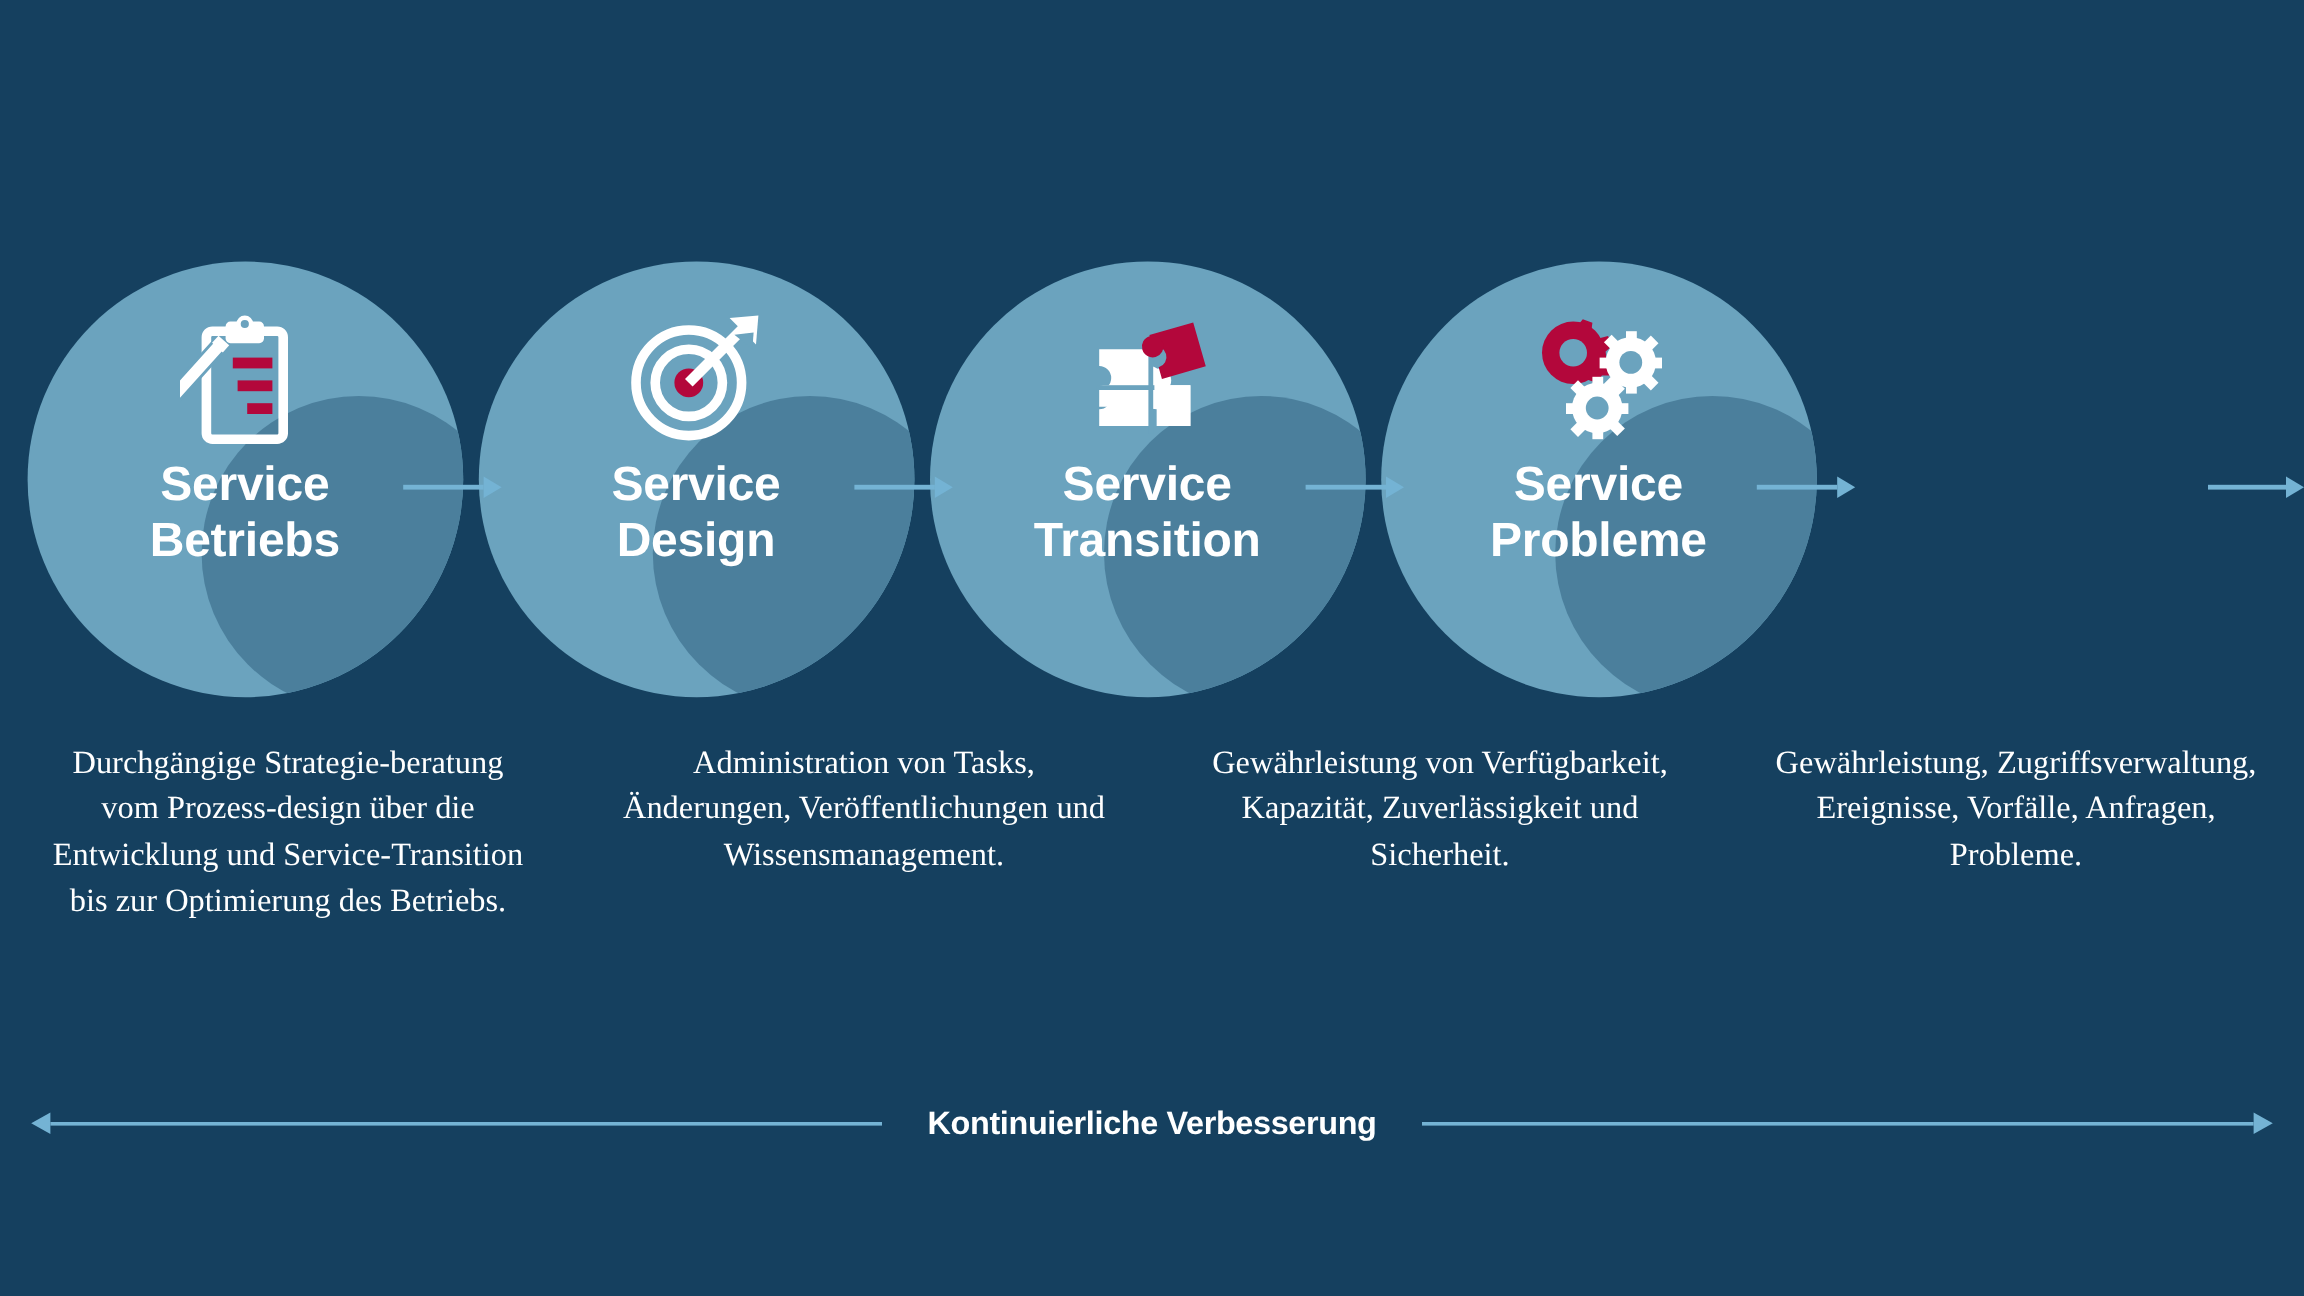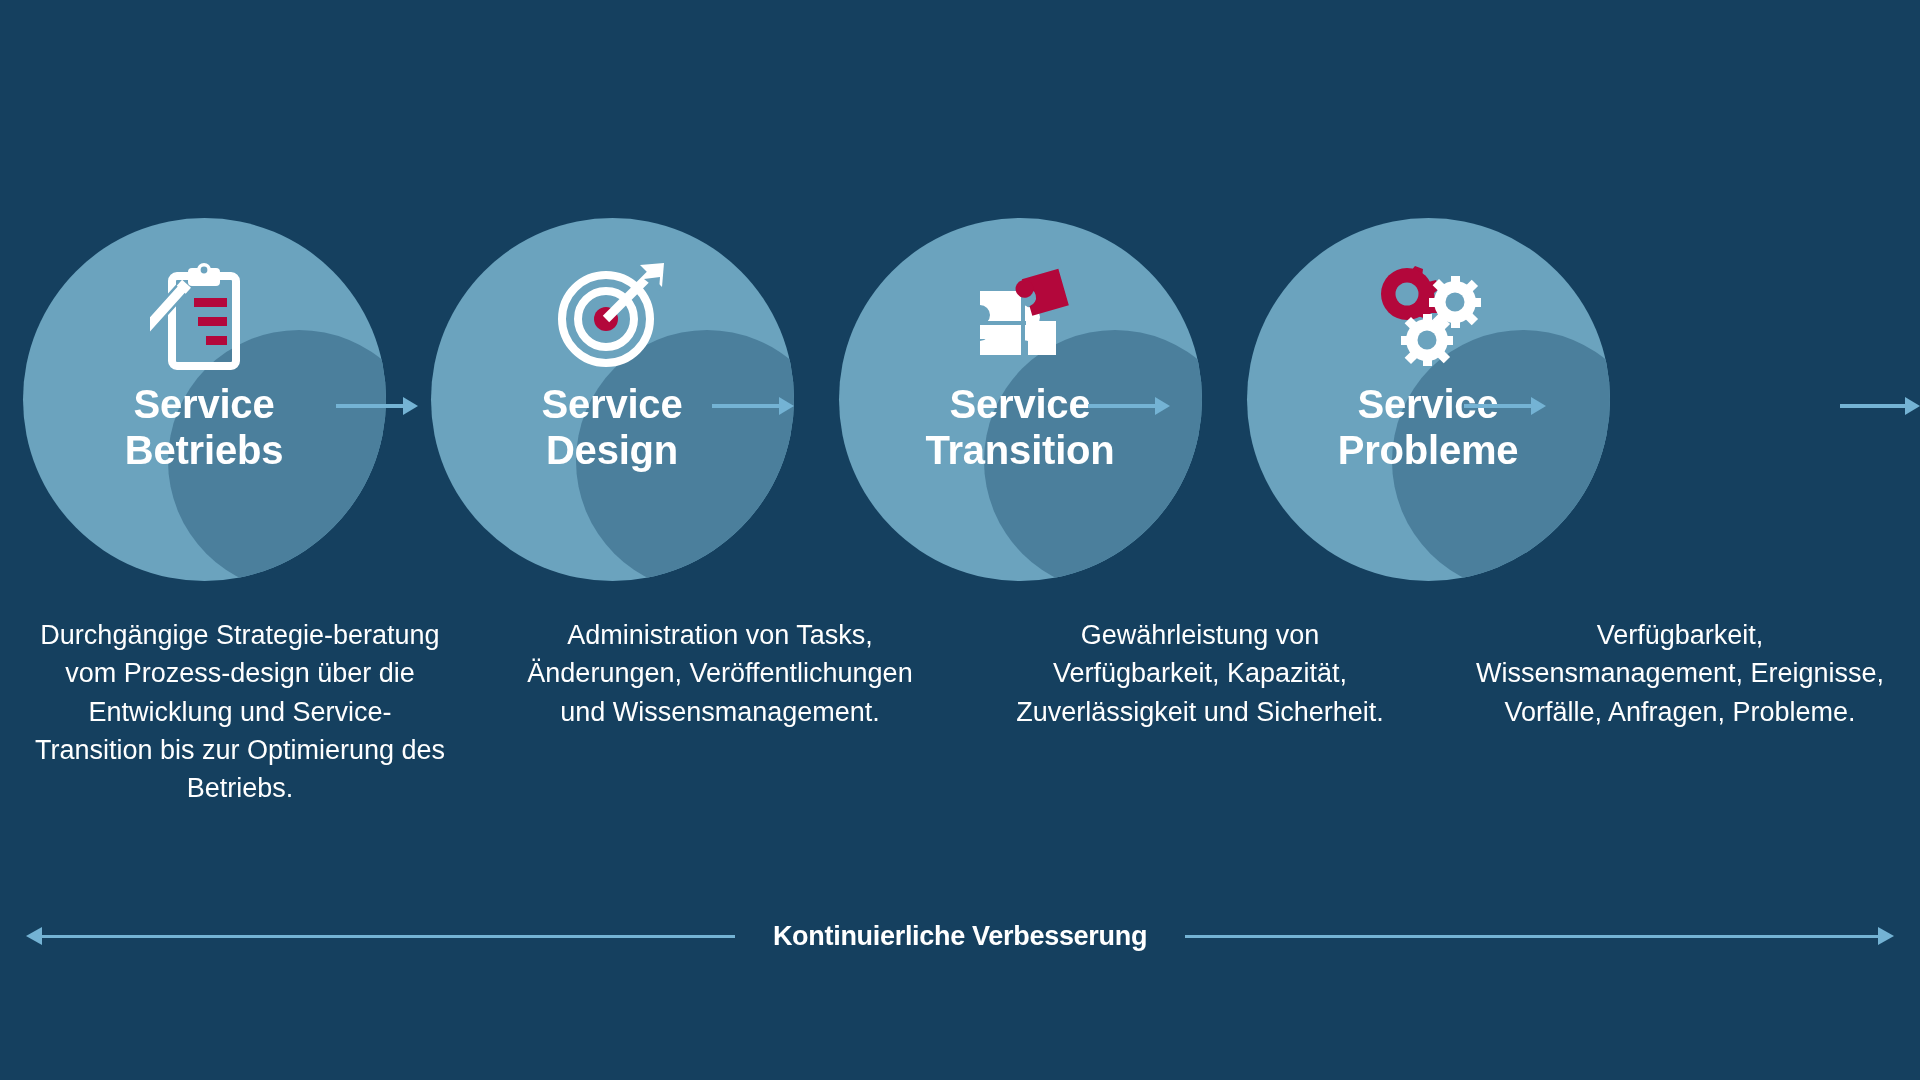--- a/index.html
+++ b/index.html
@@ -15,21 +15,20 @@
   #stage{position:relative;width:1920px;height:1080px;}
 
   
   .lifecycle-row{
     position:absolute;
     left:0;top:218px;
     width:1920px;height:380px;
     display:flex;
     align-items:flex-start;
     justify-content:flex-start;
-    gap:32px;
   }
   .stage-cell{
     position:relative;
     width:364px;
     height:380px;
     flex:0 0 364px;
     display:flex;
     align-items:flex-start;
     justify-content:center;
   }
@@ -113,21 +112,21 @@
     width:480px;
     flex:0 0 480px;
     box-sizing:border-box;
     padding:0 34px;
     text-align:center;
     color:#FFFFFF;
     font-size:27px;
     line-height:1.42;
     font-weight:400;
   }
-  .desc-cell p{margin:0;}
+  .desc-cell p{margin:0;font-family:Liberation Serif, serif;}
 
   
   .improvement-bar{
     position:absolute;
     left:0;top:908px;
     width:1920px;height:56px;
     display:flex;
     align-items:center;
     padding:0 26px;
     box-sizing:border-box;
@@ -322,21 +321,21 @@
     <div class="desc-cell">
       <p>Durchgängige Strategie-beratung vom Prozess-design über die Entwicklung und Service-Transition bis zur Optimierung des Betriebs.</p>
     </div>
     <div class="desc-cell">
       <p>Administration von Tasks, Änderungen, Veröffentlichungen und Wissensmanagement.</p>
     </div>
     <div class="desc-cell">
       <p>Gewährleistung von Verfügbarkeit, Kapazität, Zuverlässigkeit und Sicherheit.</p>
     </div>
     <div class="desc-cell">
-      <p>Verfügbarkeit, Wissensmanagement, Ereignisse, Vorfälle, Anfragen, Probleme.</p>
+      <p>Gewährleistung, Zugriffsverwaltung, Ereignisse, Vorfälle, Anfragen, Probleme.</p>
     </div>
   </div>
 
   <div class="improvement-bar">
     <div class="imp-tail"></div>
     <div class="imp-line"></div>
     <div class="imp-label">Kontinuierliche Verbesserung</div>
     <div class="imp-line"></div>
     <div class="imp-head"></div>
   </div>

